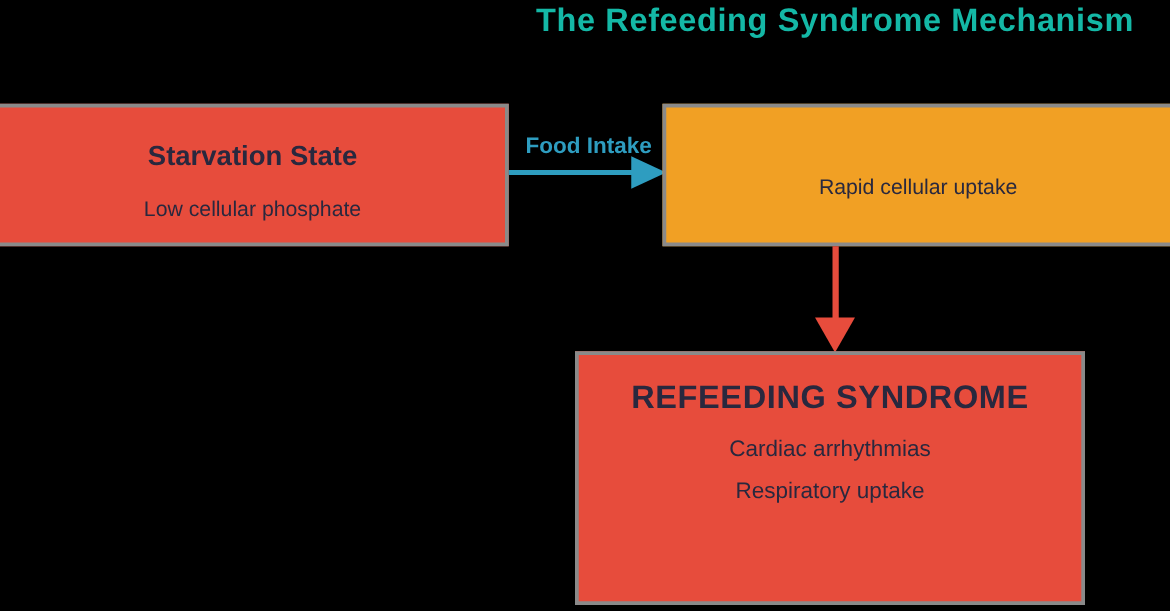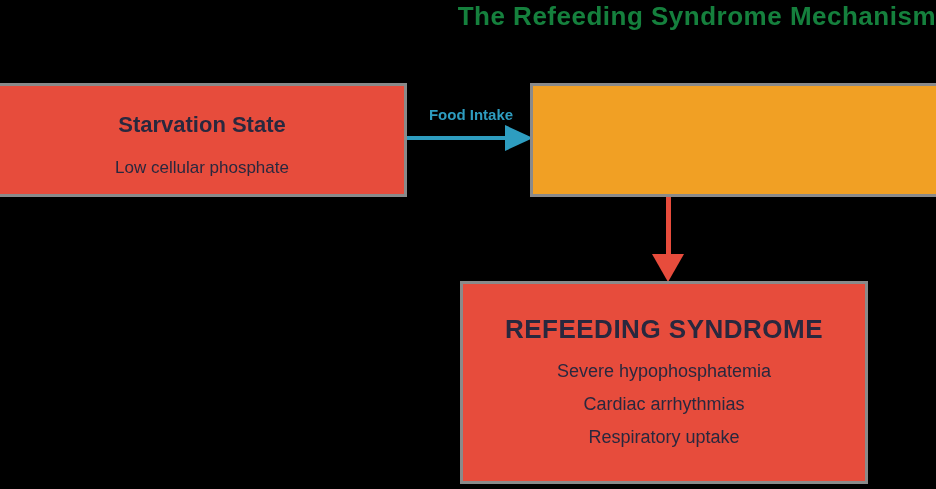--- a/index.html
+++ b/index.html
@@ -13,24 +13,24 @@
     width: 936px;
     height: 489px;
     background: #000;
     overflow: hidden;
   }
   .diagram-title {
     position: absolute;
     left: 400px;
     top: 1px;
     width: 536px;
-    text-align: right;
+    text-align: center;
     font-size: 26px;
     font-weight: bold;
-    color: #15803d;
+    color: #14b8a6;
     letter-spacing: 0.5px;
     white-space: nowrap;
   }
   .node {
     position: absolute;
     box-sizing: border-box;
     border: 3px solid #8a8a8a;
     display: flex;
     flex-direction: column;
     align-items: center;
@@ -60,40 +60,40 @@
   .node-subtitle {
     font-size: 17px;
     margin-top: 20px;
   }
   .node-refeeding {
     left: 460px;
     top: 281px;
     width: 408px;
     height: 203px;
     justify-content: flex-start;
-    padding-top: 30px;
+    padding-top: 18px;
   }
   .refeeding-title {
     font-size: 26px;
     font-weight: bold;
     letter-spacing: 0.5px;
     margin-bottom: 10px;
   }
   .refeeding-item {
     font-size: 18px;
     line-height: 33px;
   }
   
   .arrow-food-label {
     position: absolute;
     left: 407px;
     top: 106px;
     width: 128px;
     text-align: center;
-    font-size: 15px;
+    font-size: 18px;
     font-weight: bold;
     color: #2e9dc0;
     white-space: nowrap;
   }
   .arrow-food-line {
     position: absolute;
     left: 407px;
     top: 136px;
     width: 101px;
     height: 4px;
@@ -139,25 +139,25 @@
   <div class="node node-red node-starvation">
     <div class="node-title">Starvation State</div>
     <div class="node-subtitle">Low cellular phosphate</div>
   </div>
 
   <div class="arrow-food-label">Food Intake</div>
   <div class="arrow-food-line"></div>
   <div class="arrow-food-head"></div>
 
   <div class="node node-orange node-insulin">
+    <div class="node-subtitle">Rapid cellular uptake</div>
   </div>
 
   <div class="arrow-down-line"></div>
   <div class="arrow-down-head"></div>
 
   <div class="node node-red node-refeeding">
     <div class="refeeding-title">REFEEDING SYNDROME</div>
-    <div class="refeeding-item">Severe hypophosphatemia</div>
     <div class="refeeding-item">Cardiac arrhythmias</div>
     <div class="refeeding-item">Respiratory uptake</div>
   </div>
 
 </div>
 
 </body></html>

